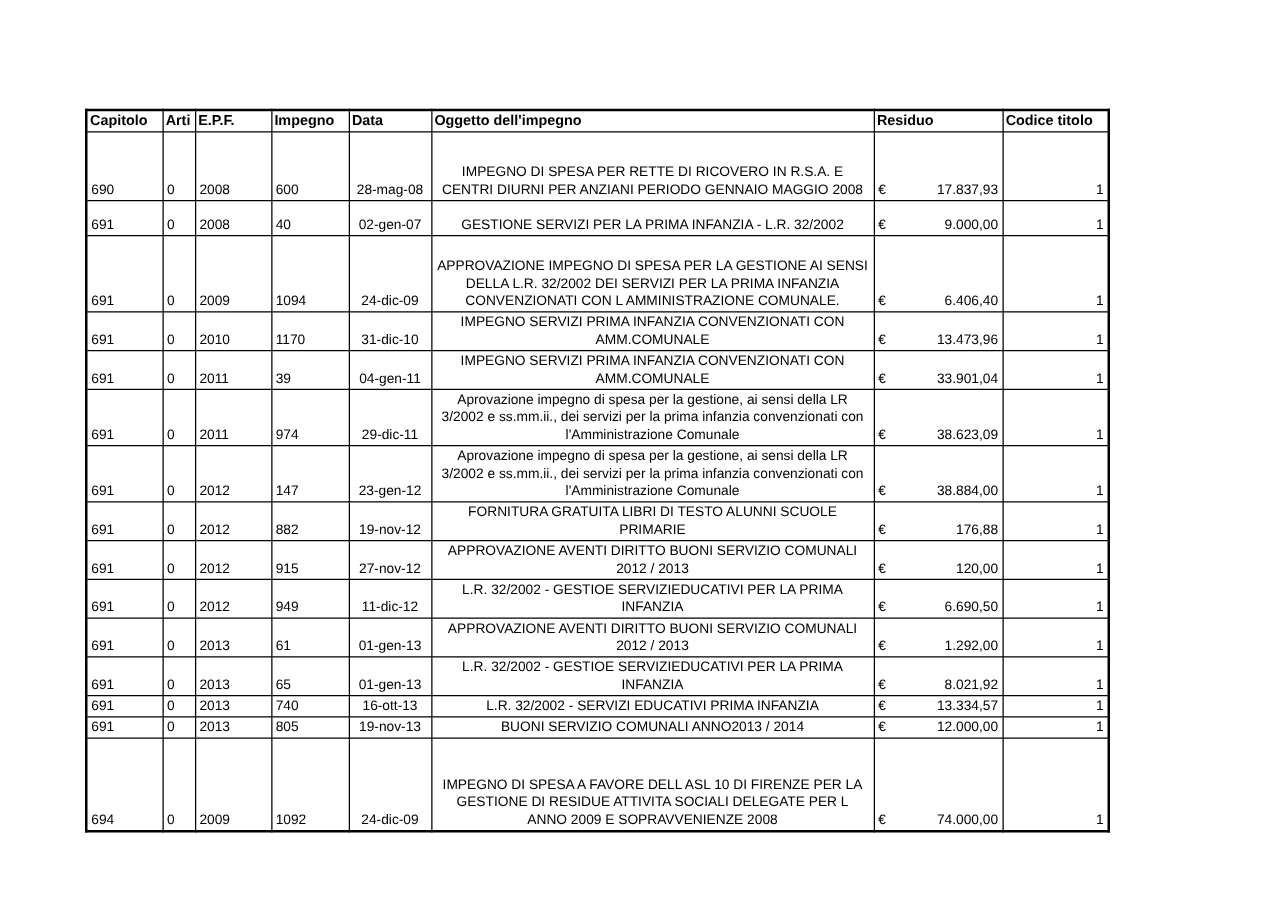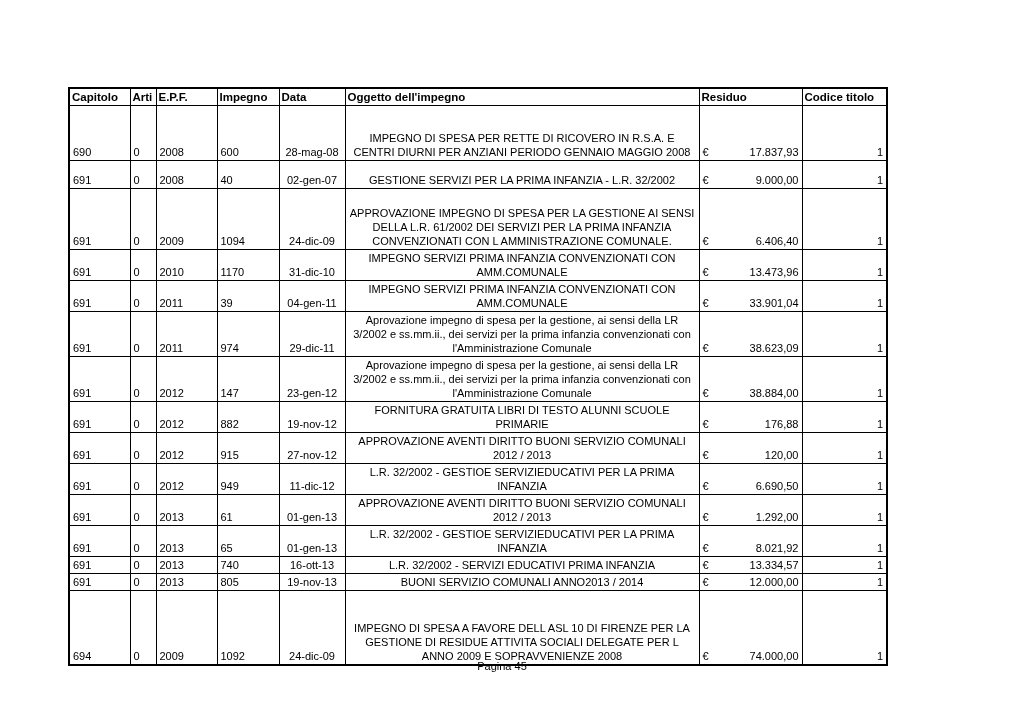--- a/index.html
+++ b/index.html
@@ -140,21 +140,21 @@
       </td>
       <td class="codice">1</td>
     </tr>
 
     <tr>
       <td class="num">691</td>
       <td class="num">0</td>
       <td class="num">2009</td>
       <td class="num">1094</td>
       <td class="date">24-dic-09</td>
-      <td class="ogg">APPROVAZIONE IMPEGNO DI SPESA PER LA GESTIONE AI SENSI DELLA L.R. 61/2002 DEI SERVIZI PER LA PRIMA INFANZIA CONVENZIONATI CON L AMMINISTRAZIONE COMUNALE.</td>
+      <td class="ogg">APPROVAZIONE IMPEGNO DI SPESA PER LA GESTIONE AI SENSI DELLA L.R. 32/2002 DEI SERVIZI PER LA PRIMA INFANZIA CONVENZIONATI CON L AMMINISTRAZIONE COMUNALE.</td>
       <td class="residuo">
         <span class="wrap">
           <span>€</span>
           <span>6.406,40</span>
         </span>
       </td>
       <td class="codice">1</td>
     </tr>
 
     <tr>
@@ -344,14 +344,13 @@
         <span class="wrap">
           <span>€</span>
           <span>74.000,00</span>
         </span>
       </td>
       <td class="codice">1</td>
     </tr>
   </tbody>
   </table>
 
-  <div class="footer">Pagina 45</div>
 </div>
 
 </body></html>

